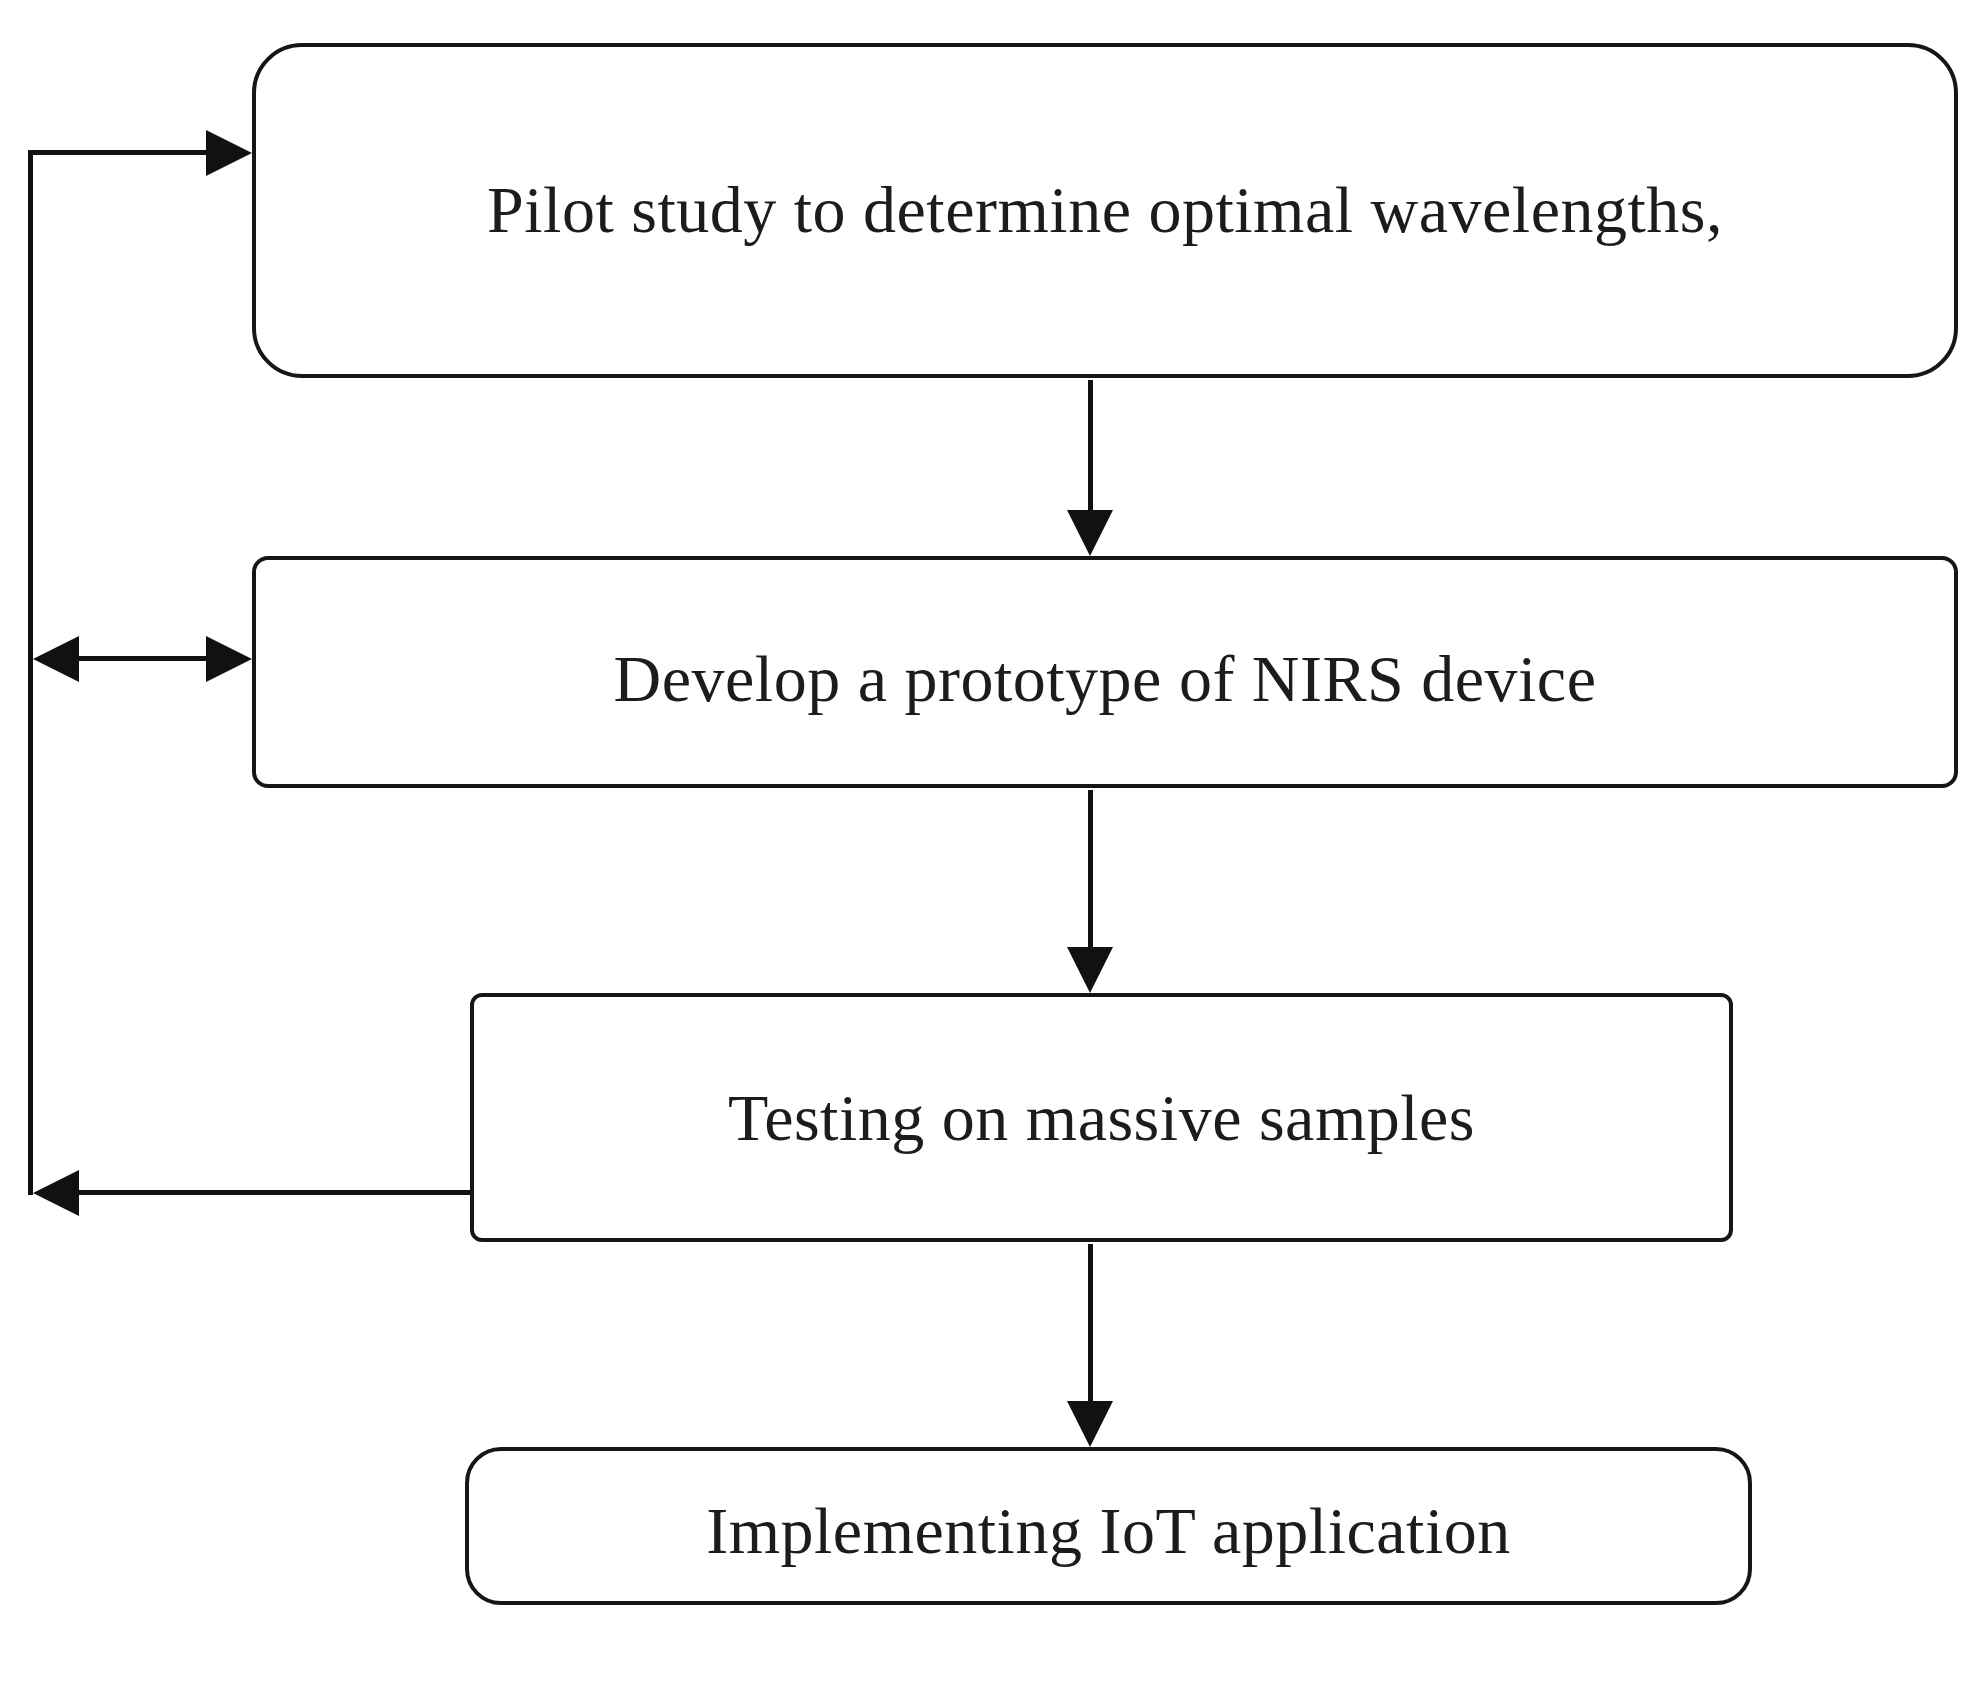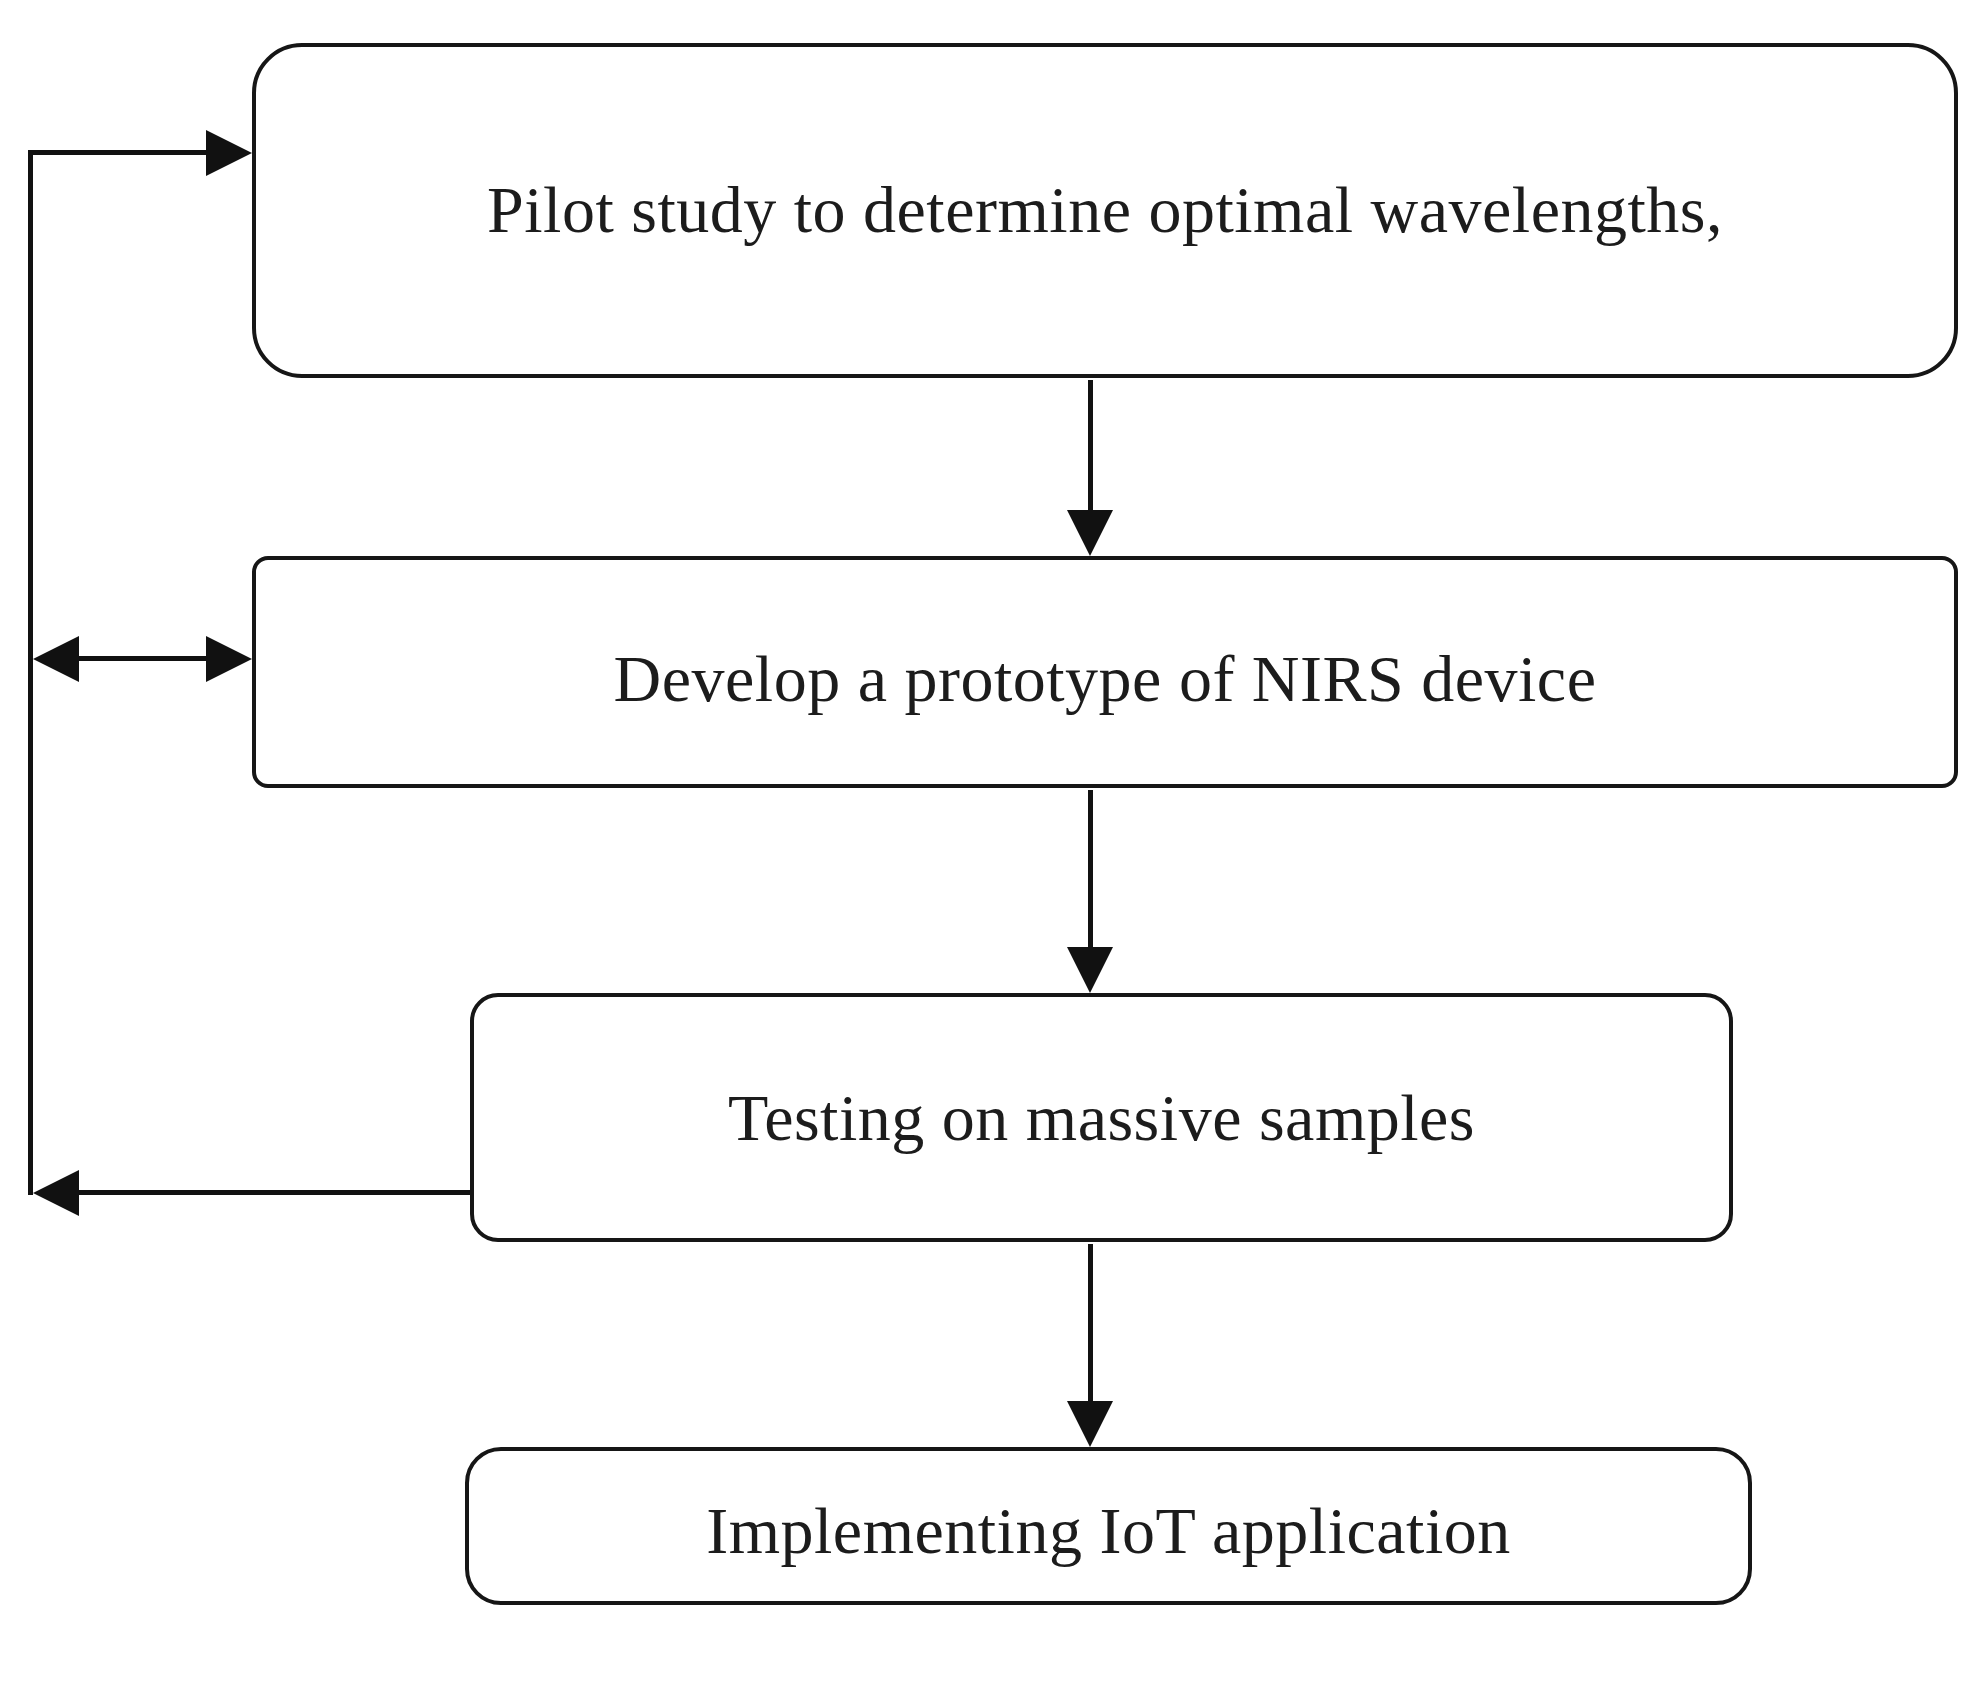--- a/index.html
+++ b/index.html
@@ -27,21 +27,21 @@
     align-items: center;
     justify-content: center;
     text-align: center;
     font-size: 66px;
     line-height: 1.34;
     letter-spacing: 0.5px;
   }
   .node .line { display: block; white-space: nowrap; }
   #node-pilot       { left: 252px; top: 43px;   width: 1706px; height: 335px; border-radius: 50px; }
   #node-prototype   { left: 252px; top: 556px;  width: 1706px; height: 232px; border-radius: 16px; padding-top: 14px; }
-  #node-testing     { left: 470px; top: 993px;  width: 1263px; height: 249px; border-radius: 28px; padding-top: 2px; }
+  #node-testing     { left: 470px; top: 993px;  width: 1263px; height: 249px; border-radius: 12px; padding-top: 2px; }
   #node-iot         { left: 465px; top: 1447px; width: 1287px; height: 158px; border-radius: 36px; padding-top: 10px; }
 
   
   .seg {
     position: absolute;
     background: #111111;
   }
   
   .head {
     position: absolute;

